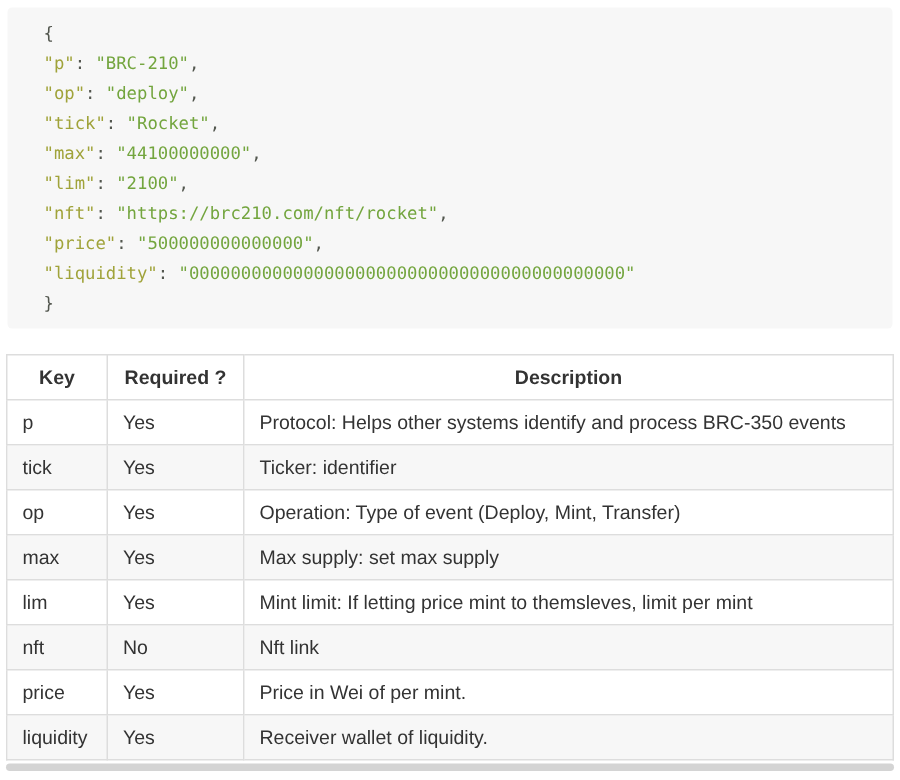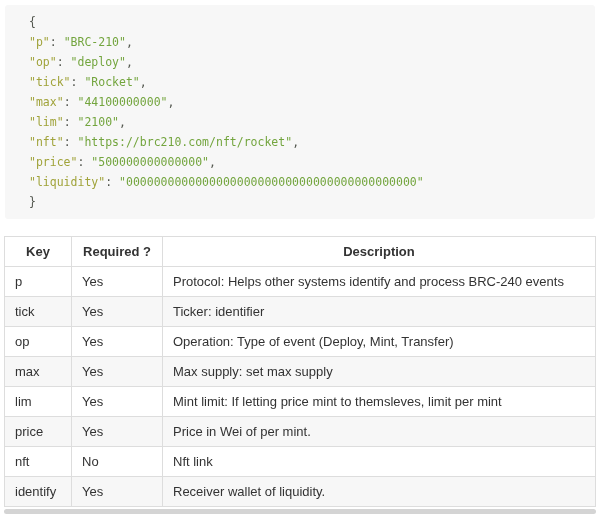--- a/index.html
+++ b/index.html
@@ -84,21 +84,21 @@
         <tr id="header-row">
             <th>Key</th>
             <th>Required ?</th>
             <th>Description</th>
           </tr>
       </thead>
       <tbody id="table-body">
           <tr>
             <td>p</td>
             <td>Yes</td>
-            <td>Protocol: Helps other systems identify and process BRC-240 events</td>
+            <td>Protocol: Helps other systems identify and process BRC-350 events</td>
           </tr>
           <tr>
             <td>tick</td>
             <td>Yes</td>
             <td>Ticker: identifier</td>
           </tr>
           <tr>
             <td>op</td>
             <td>Yes</td>
             <td>Operation: Type of event (Deploy, Mint, Transfer)</td>
@@ -107,31 +107,31 @@
             <td>max</td>
             <td>Yes</td>
             <td>Max supply: set max supply</td>
           </tr>
           <tr>
             <td>lim</td>
             <td>Yes</td>
             <td>Mint limit: If letting price mint to themsleves, limit per mint</td>
           </tr>
           <tr>
+            <td>nft</td>
+            <td>No</td>
+            <td>Nft link</td>
+          </tr>
+          <tr>
             <td>price</td>
             <td>Yes</td>
             <td>Price in Wei of per mint.</td>
           </tr>
           <tr>
-            <td>nft</td>
-            <td>No</td>
-            <td>Nft link</td>
-          </tr>
-          <tr>
-            <td>identify</td>
+            <td>liquidity</td>
             <td>Yes</td>
             <td>Receiver wallet of liquidity.</td>
           </tr>
         </tbody>
     </table>
     <div class="hscrollbar"></div>
   </div>
 
 </div>
 

